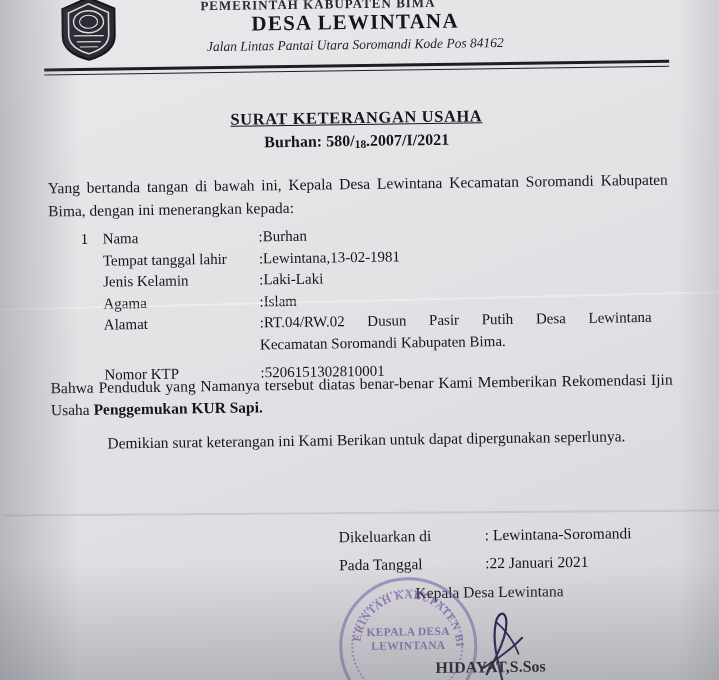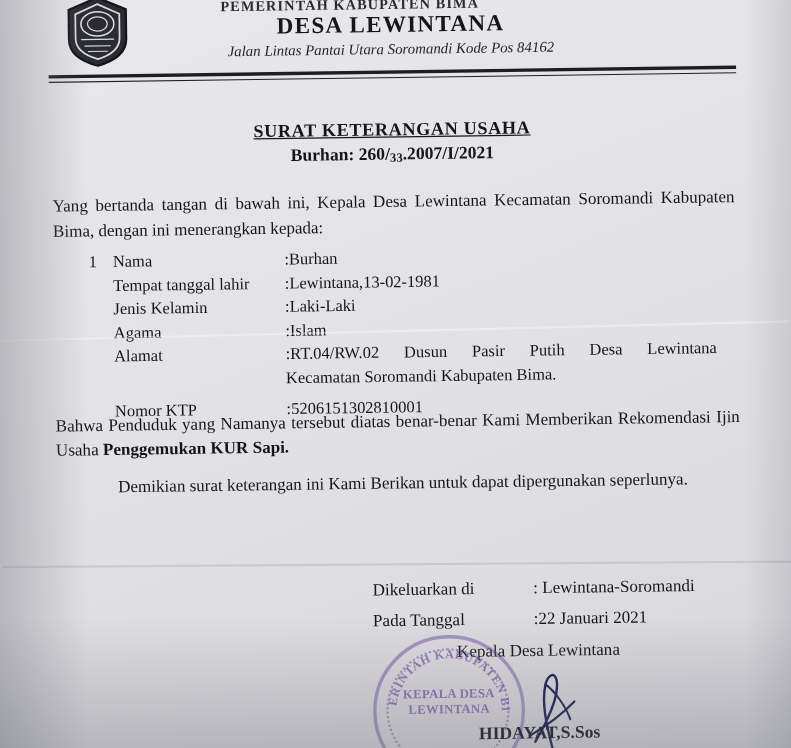--- a/index.html
+++ b/index.html
@@ -331,21 +331,21 @@
 
     <div class="kop-cut">PEMERINTAH KABUPATEN BIMA</div>
     <div class="title-desa">DESA LEWINTANA</div>
     <div class="alamat">Jalan Lintas Pantai Utara Soromandi Kode Pos 84162</div>
     <div class="rule1"></div>
     <div class="rule2"></div>
 
     <div class="surat-title">SURAT KETERANGAN USAHA</div>
     <div class="nomor">
       <span>Burhan:</span>
-      <span>260/</span><span class="small-frac">33</span><span>.2007/I/2021</span>
+      <span>580/</span><span class="small-frac">18</span><span>.2007/I/2021</span>
     </div>
 
     <div class="para-intro">Yang bertanda tangan di bawah ini, Kepala Desa Lewintana Kecamatan Soromandi Kabupaten Bima, dengan ini menerangkan kepada:</div>
 
     <div class="data-block">
       <div class="data-row">
         <span class="data-num">1</span>
         <span class="data-label">Nama</span>
         <span class="data-value">:Burhan</span>
       </div>

